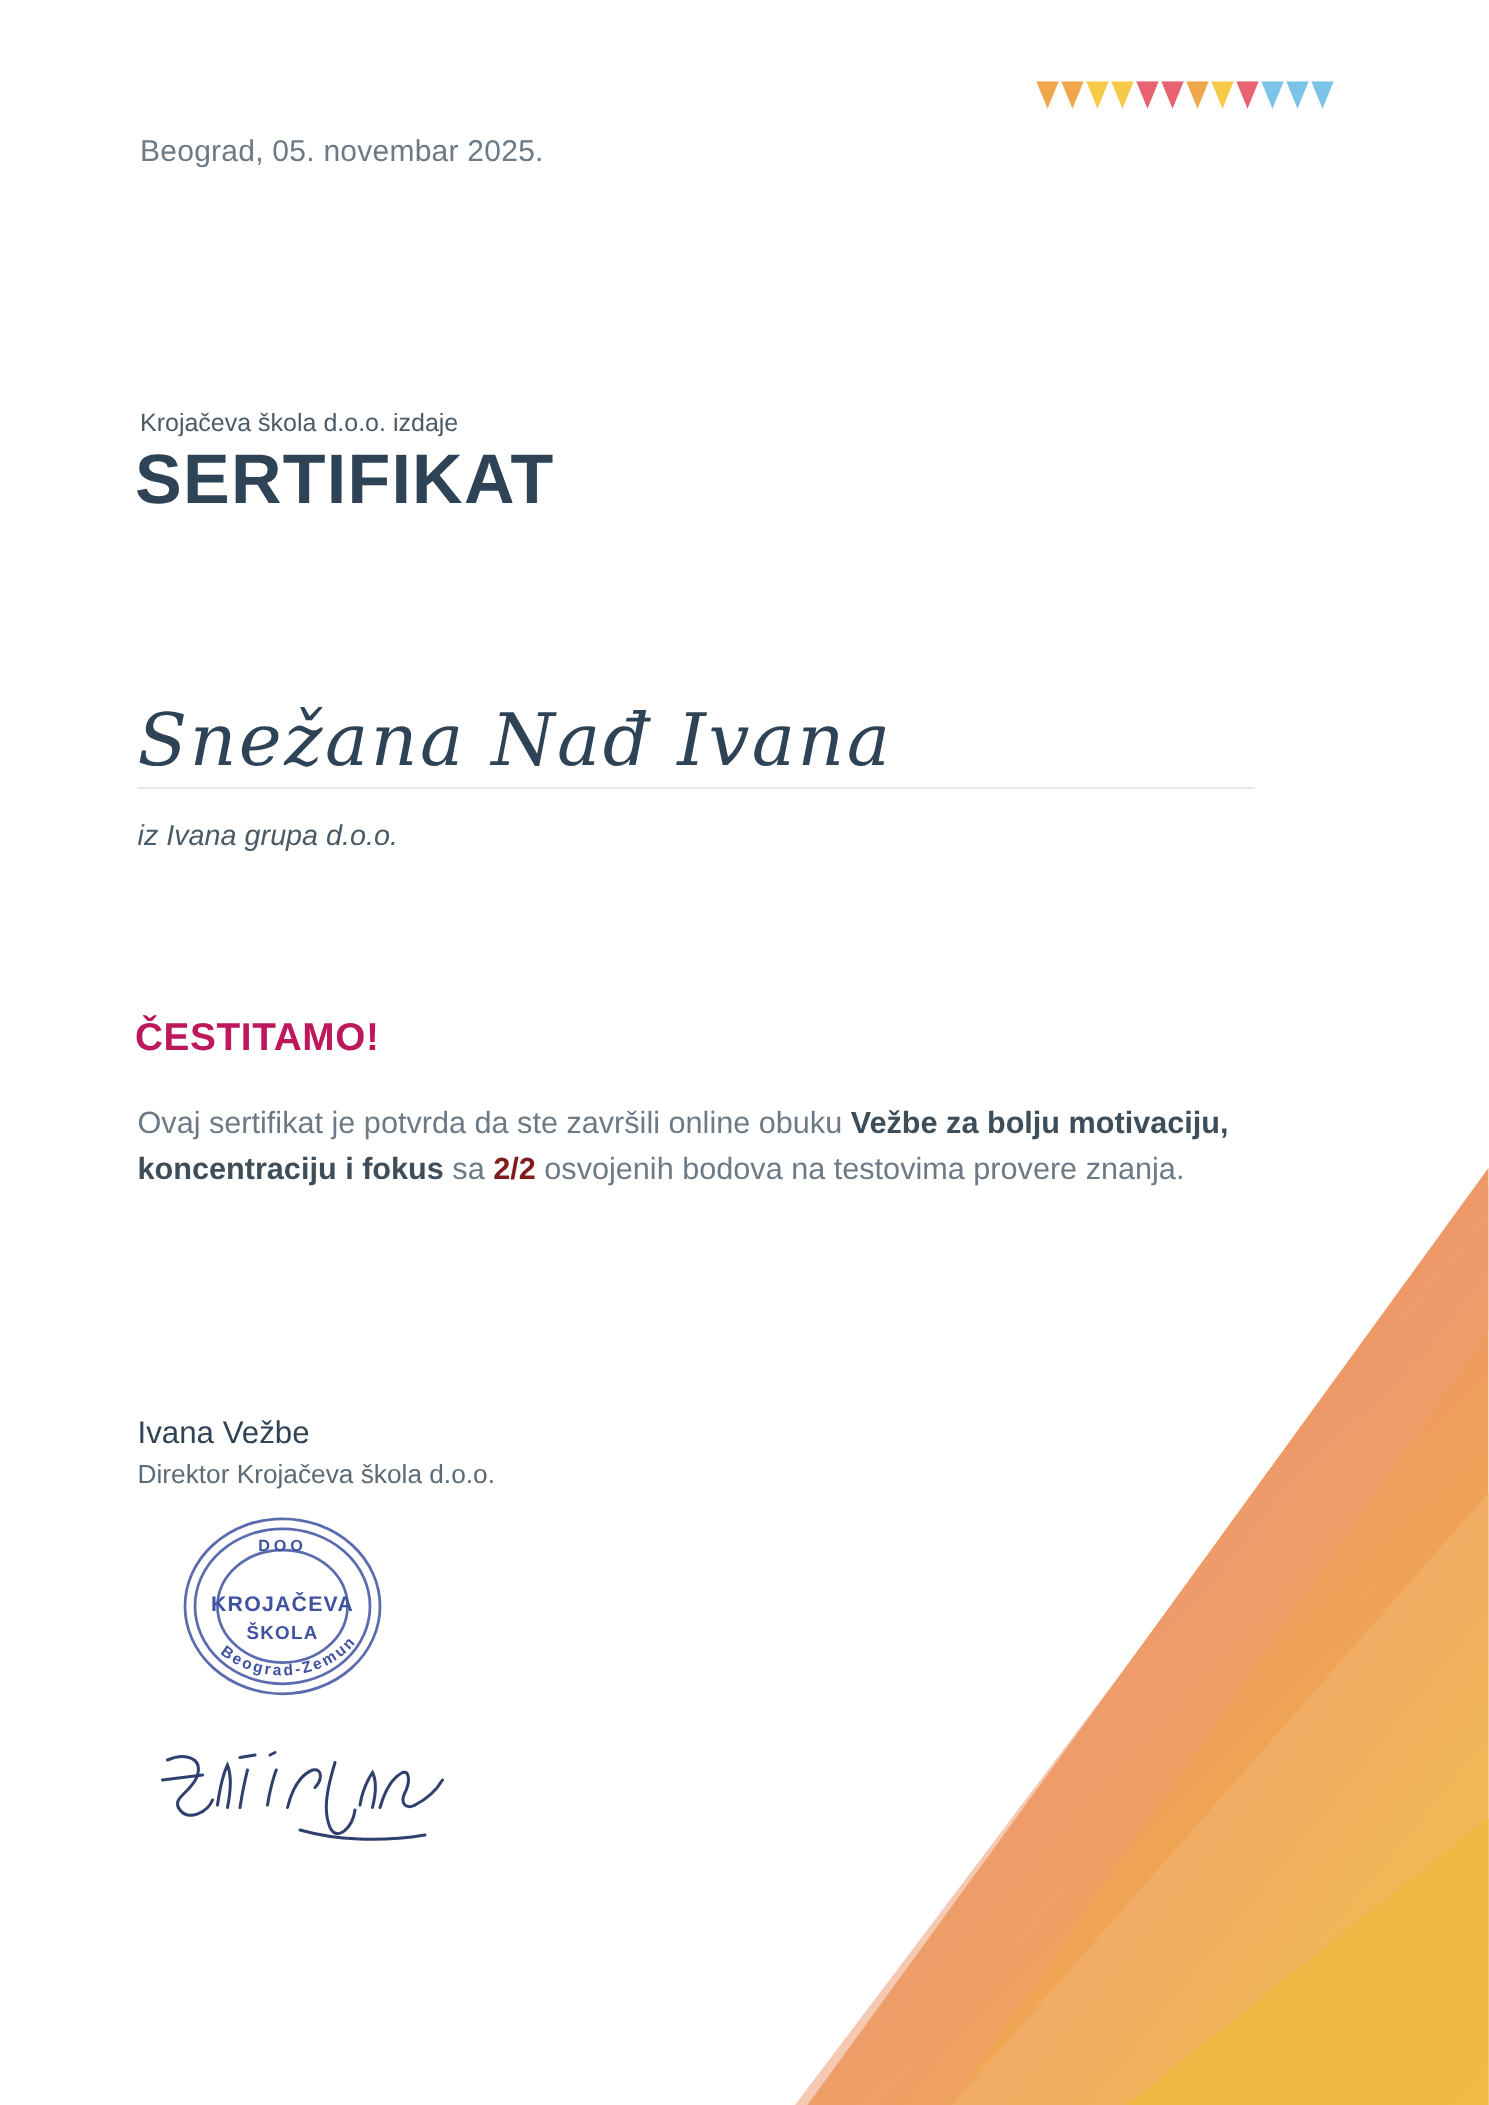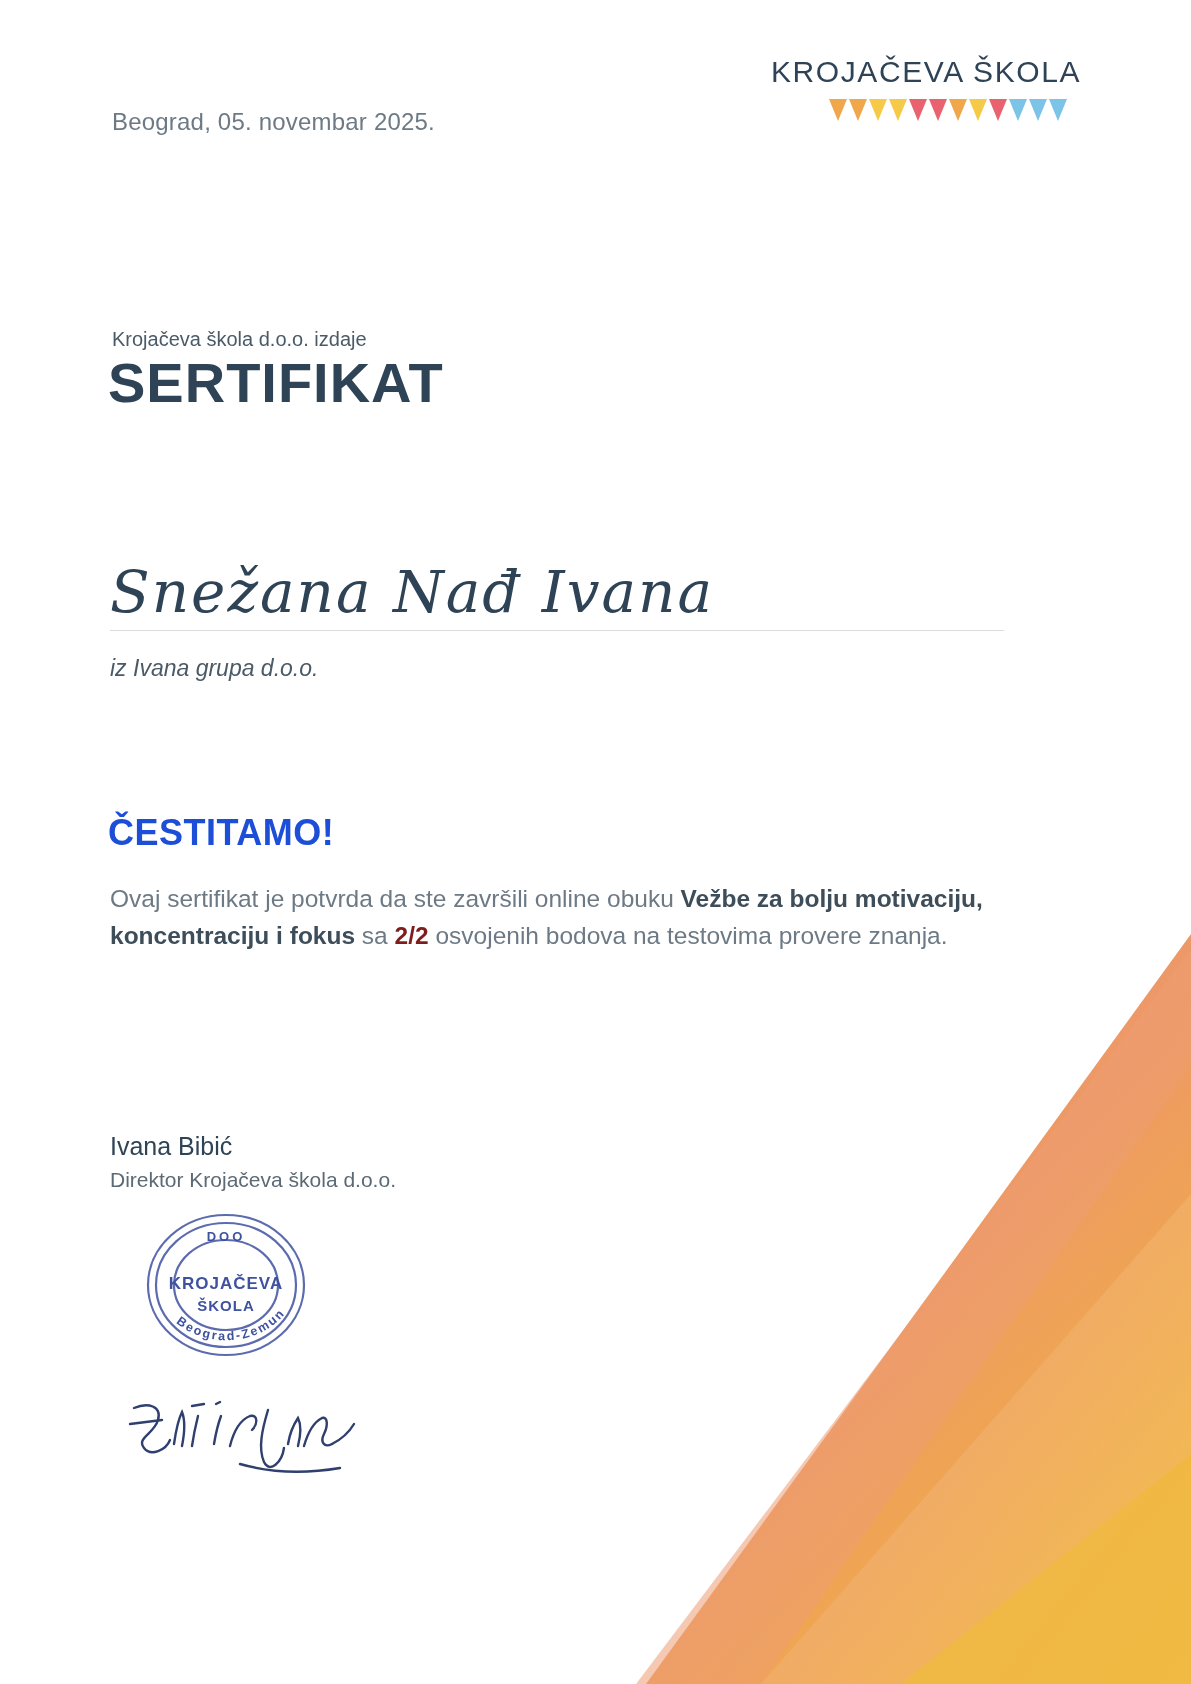--- a/index.html
+++ b/index.html
@@ -103,23 +103,23 @@
     font-size: 23px;
     font-style: italic;
     color: #4a5a66;
   }
 
   
   .congrats {
     position: absolute;
     left: 108px;
     top: 812px;
-    font-size: 36px;
-    font-weight: bold;
-    color: #1d4ed8;
+    font-size: 31px;
+    font-weight: bold;
+    color: #be185d;
     letter-spacing: 0.5px;
   }
   .body-text {
     position: absolute;
     left: 110px;
     top: 880px;
     width: 892px;
     font-size: 24.5px;
     line-height: 1.52;
     color: #6d7a85;
@@ -185,21 +185,20 @@
   </defs>
   <polygon points="760,170 760,920 215,920" fill="url(#gA)"></polygon>
   <polygon points="760,430 760,920 330,920" fill="url(#gB)" opacity="0.92"></polygon>
   <polygon points="760,690 760,920 470,920" fill="#f0b941" opacity="0.85"></polygon>
   <polygon points="205,920 760,185 760,300 330,920" fill="url(#gC)" opacity="0.55"></polygon>
 </svg>
 
 <div class="date-line">Beograd, 05. novembar 2025.</div>
 
 <div class="logo">
-  <div class="logo-text">KROJAČEVA ŠKOLA</div>
   <svg class="logo-tri-row" viewBox="0 0 252 26" height="26">
     <polygon points="0,0 18,0 9,22" fill="#f0a64a"></polygon>
     <polygon points="20,0 38,0 29,22" fill="#f0a64a"></polygon>
     <polygon points="40,0 58,0 49,22" fill="#f6c948"></polygon>
     <polygon points="60,0 78,0 69,22" fill="#f6c948"></polygon>
     <polygon points="80,0 98,0 89,22" fill="#e8626f"></polygon>
     <polygon points="100,0 118,0 109,22" fill="#e8626f"></polygon>
     <polygon points="120,0 138,0 129,22" fill="#f0a64a"></polygon>
     <polygon points="140,0 158,0 149,22" fill="#f6c948"></polygon>
     <polygon points="160,0 178,0 169,22" fill="#e8626f"></polygon>
@@ -214,21 +213,21 @@
 
 <div class="recipient">Snežana Nađ Ivana</div>
 <div class="recipient-rule"></div>
 <div class="recipient-org">iz Ivana grupa d.o.o.</div>
 
 <div class="congrats">ČESTITAMO!</div>
 <div class="body-text">
   <span>Ovaj sertifikat je potvrda da ste završili online obuku </span><b>Vežbe za bolju motivaciju, koncentraciju i fokus</b><span> sa </span><span class="score">2/2</span><span> osvojenih bodova na testovima provere znanja.</span>
 </div>
 
-<div class="sig-name">Ivana Bibić</div>
+<div class="sig-name">Ivana Vežbe</div>
 <div class="sig-role">Direktor Krojačeva škola d.o.o.</div>
 
 <svg class="stamp" viewBox="0 0 200 160">
   <g fill="none" stroke="#3f52a0" stroke-width="2.2" opacity="0.85">
     <ellipse cx="100" cy="80" rx="78" ry="70"></ellipse>
     <ellipse cx="100" cy="80" rx="70" ry="62"></ellipse>
     <ellipse cx="100" cy="80" rx="52" ry="45"></ellipse>
   </g>
   <text x="100" y="36" text-anchor="middle" font-family="'Liberation Sans', sans-serif" font-size="13" font-weight="bold" fill="#3f52a0" letter-spacing="3">DOO</text>
   <text x="100" y="84" text-anchor="middle" font-family="'Liberation Sans', sans-serif" font-size="17" font-weight="bold" fill="#3f52a0" letter-spacing="1">KROJAČEVA</text>

